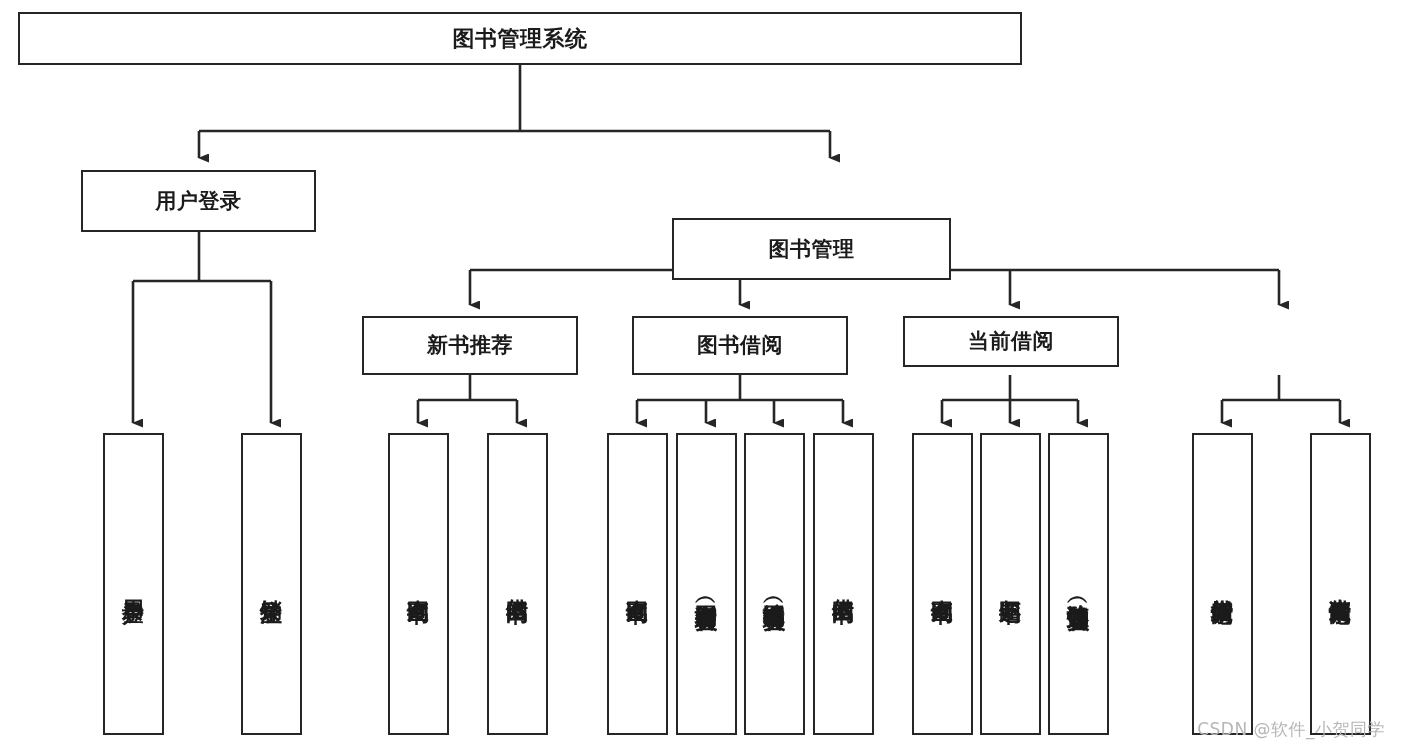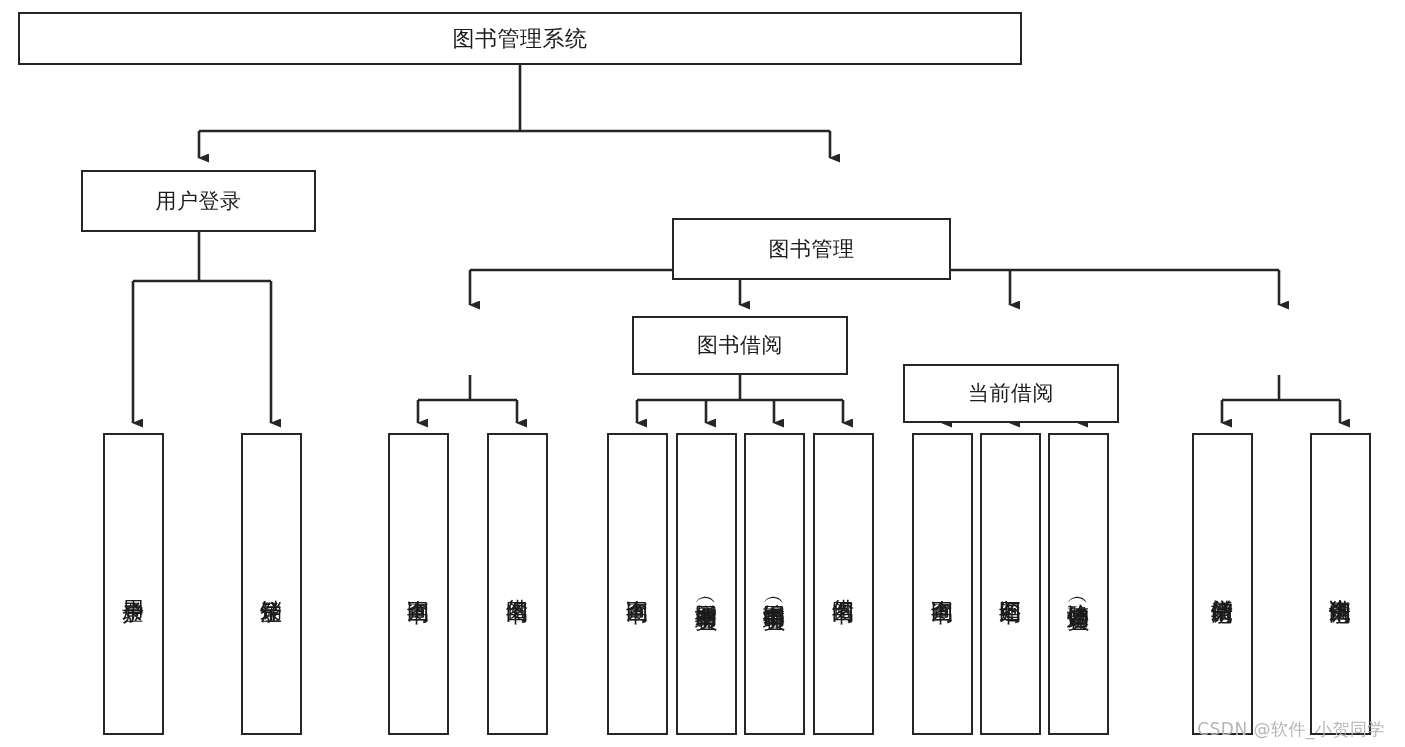--- a/index.html
+++ b/index.html
@@ -33,20 +33,21 @@
     background: #ffffff;
     display: flex;
     align-items: center;
     justify-content: center;
     color: #1b1b1b;
   }
   .node .lbl {
     display: block;
     text-align: right;
     line-height: 1.18;
+    font-weight: bold;
   }
   
   .node.horiz .lbl {
     font-size: 21px;
     letter-spacing: 0.5px;
     white-space: nowrap;
   }
   .node.root .lbl {
     font-size: 22px;
   }
@@ -141,24 +142,27 @@
     <span class="lbl">图书管理系统</span>
   </div>
 
   <div class="node horiz" style="left:81px; top:170px; width:235px; height:62px;">
     <span class="lbl">用户登录</span>
   </div>
   <div class="node horiz" style="left:672px; top:170px; width:279px; height:62px;margin-top:48px;">
     <span class="lbl">图书管理</span>
   </div>
 
+  <div class="node horiz" style="left:362px; top:316px; width:216px; height:59px;">
+    <span class="lbl">新书推荐</span>
+  </div>
   <div class="node horiz" style="left:632px; top:316px; width:216px; height:59px;">
     <span class="lbl">图书借阅</span>
   </div>
-  <div class="node horiz" style="left:903px; top:316px; width:216px; height:59px;margin-top:48px;">
+  <div class="node horiz" style="left:903px; top:316px; width:216px; height:51px;">
     <span class="lbl">当前借阅</span>
   </div>
 
   <div class="node vert" style="left:103px; top:433px; width:61px; height:302px;">
     <span class="lbl">用户登录</span>
   </div>
   <div class="node vert" style="left:241px; top:433px; width:61px; height:302px;">
     <span class="lbl">注销登录</span>
   </div>
 

